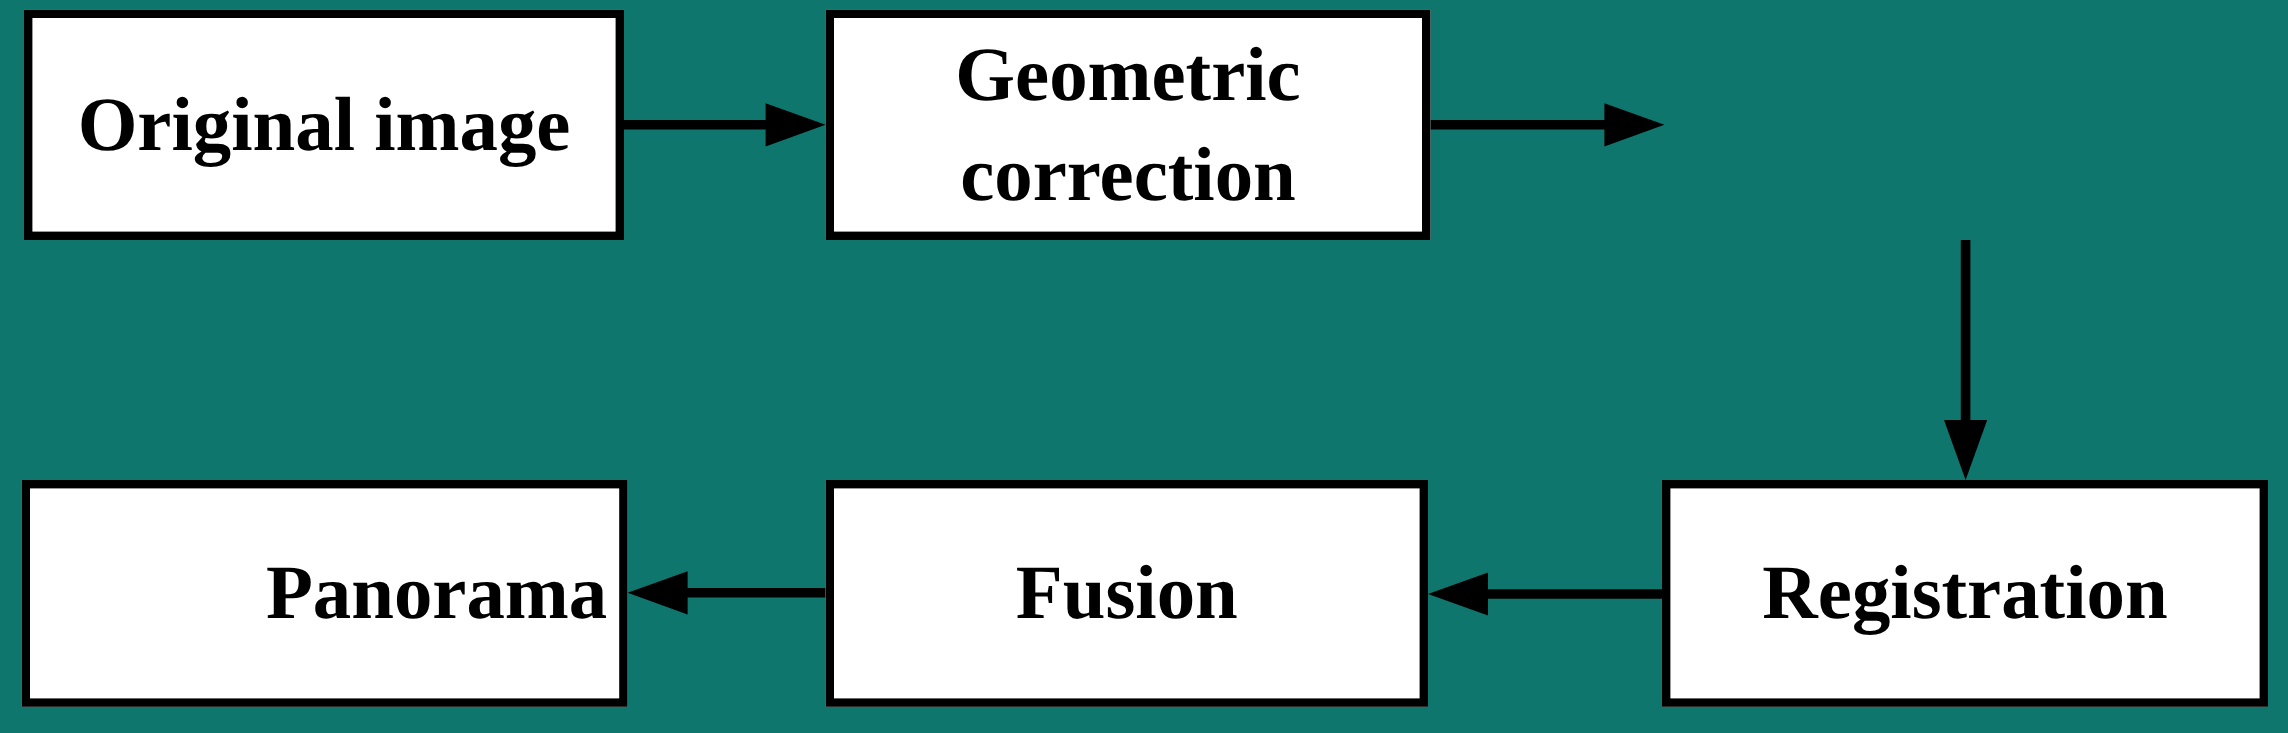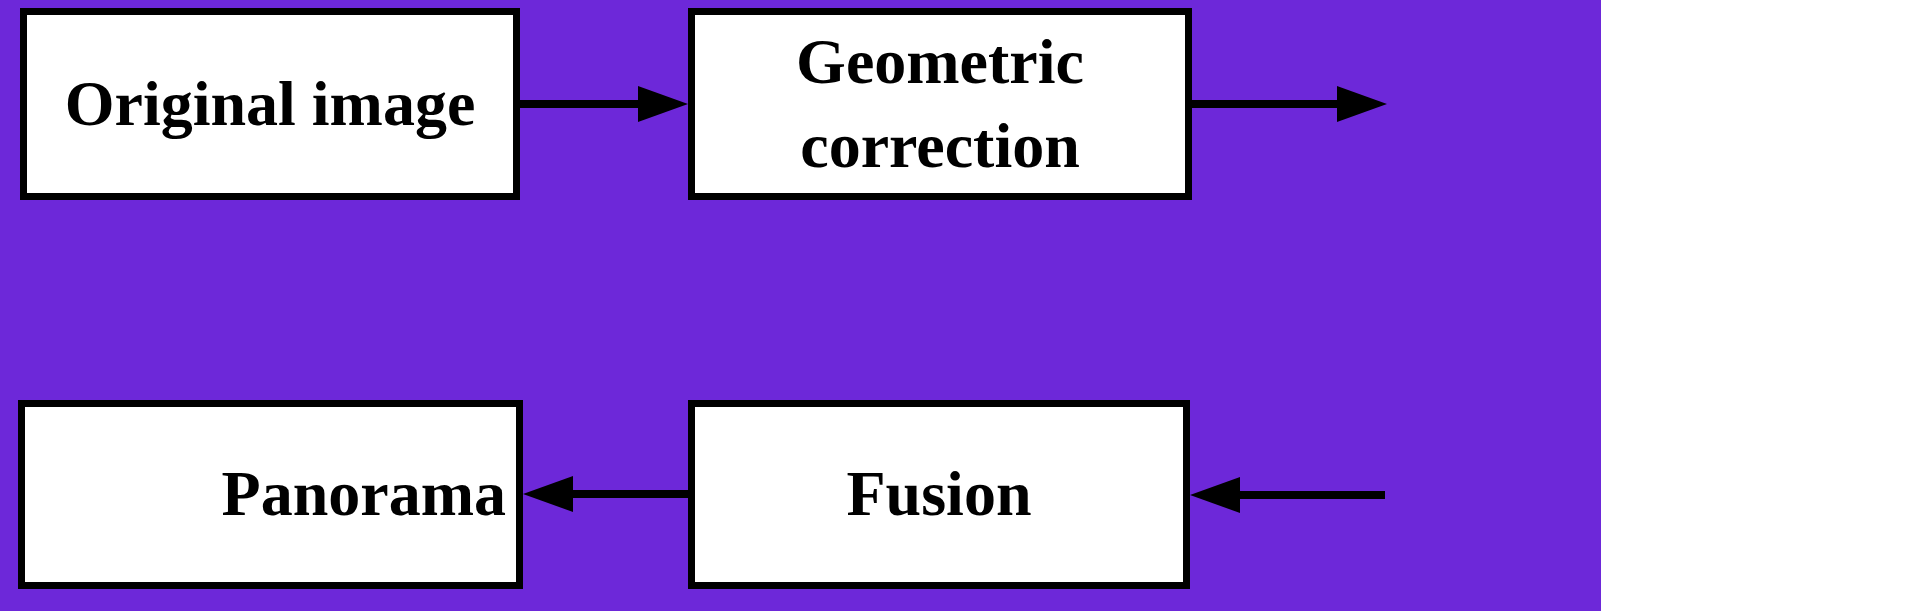--- a/index.html
+++ b/index.html
@@ -2,23 +2,23 @@
 <html><head>
 <meta charset="utf-8">
 <style>
   html, body {
     margin: 0;
     padding: 0;
     background: #ffffff;
   }
   .canvas {
     position: relative;
-    width: 1601px;
+    width: 1907px;
     height: 611px;
-    background: #6d28d9;
+    background: #0f766e;
     overflow: hidden;
     font-family: "Liberation Serif", "DejaVu Serif", serif;
   }
   .arrows {
     position: absolute;
     left: 0;
     top: 0;
     width: 1907px;
     height: 611px;
   }
@@ -91,14 +91,17 @@
 
 
   <div class="node n-panorama">
     <span class="label">Panorama</span>
   </div>
 
   <div class="node n-fusion">
     <span class="label">Fusion</span>
   </div>
 
+  <div class="node n-registration">
+    <span class="label">Registration</span>
+  </div>
 
 </div>
 
 </body></html>

